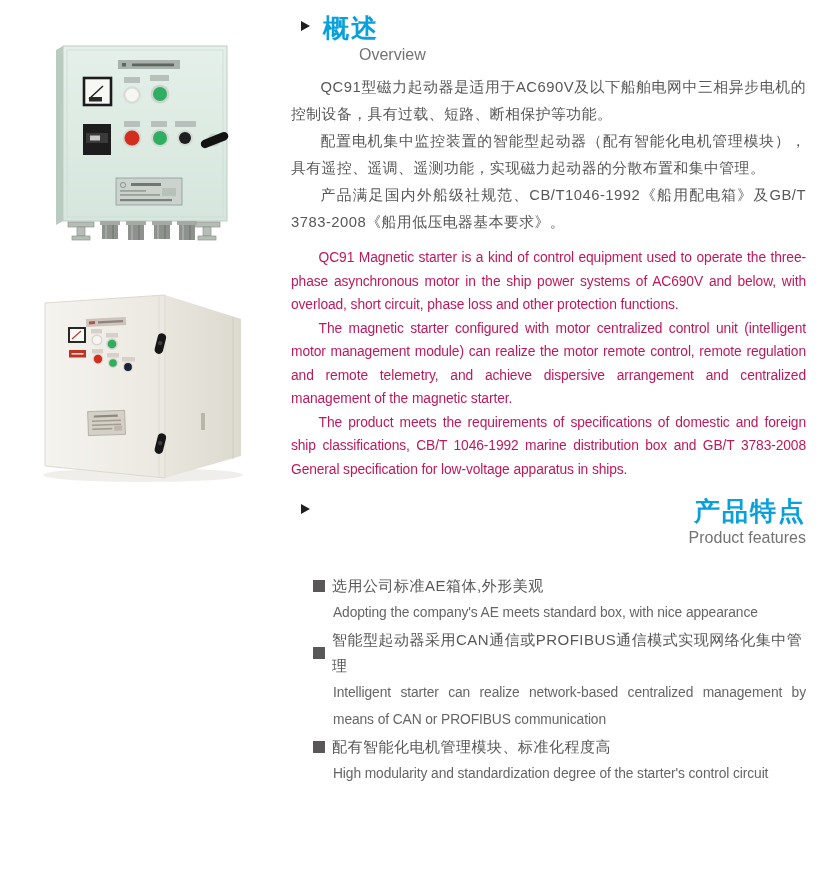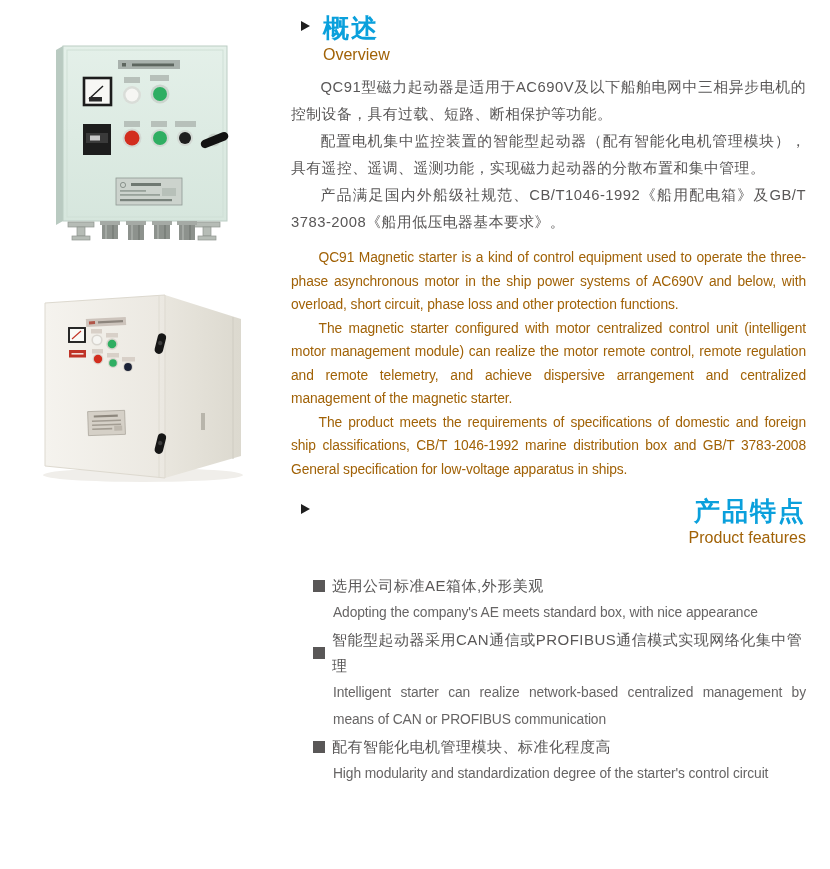--- a/index.html
+++ b/index.html
@@ -12,27 +12,27 @@
   .photo1 { position:absolute; left:28px; top:36px; width:222px; height:214px; }
   .photo2 { position:absolute; left:18px; top:272px; width:242px; height:216px; }
   
   .right-col { position:absolute; left:291px; top:10px; width:515px; }
   .section-header { position:relative; padding-left:32px; margin-top:2px; }
   .section-header .tri {
     position:absolute; left:10px; top:9px; width:0; height:0;
     border-left:9px solid #1f1f1f; border-top:5.5px solid transparent; border-bottom:5.5px solid transparent;
   }
   .section-title-zh { font-size:26px; font-weight:bold; color:#0aa0dc; letter-spacing:2px; line-height:32px; }
-  .section-title-en { font-size:16px; color:#a16207; line-height:20px; margin-top:1px; }
+  .section-title-en { font-size:16px; color:#737373; line-height:20px; margin-top:1px;margin-left:36px; }
   .para-zh {
     font-size:14.8px; color:#595757; line-height:27px; text-align:justify;
     text-indent:2em; letter-spacing:0.5px;
   }
   .para-en {
-    font-size:13.8px; color:#a16207; line-height:23.5px; text-align:justify;
+    font-size:13.8px; color:#be185d; line-height:23.5px; text-align:justify;
     text-indent:2em; letter-spacing:-0.1px;
   }
   .zh-block { margin-top:9px; }
   .en-block { margin-top:10px; }
   .features-header { margin-top:14px;text-align:right; }
   .feature-list { margin-top:25px; padding-left:22px; }
   .feature-item { }
   .feature-zh {
     font-size:15px; color:#595757; line-height:26.8px; letter-spacing:0.5px;
     display:flex; align-items:center;

